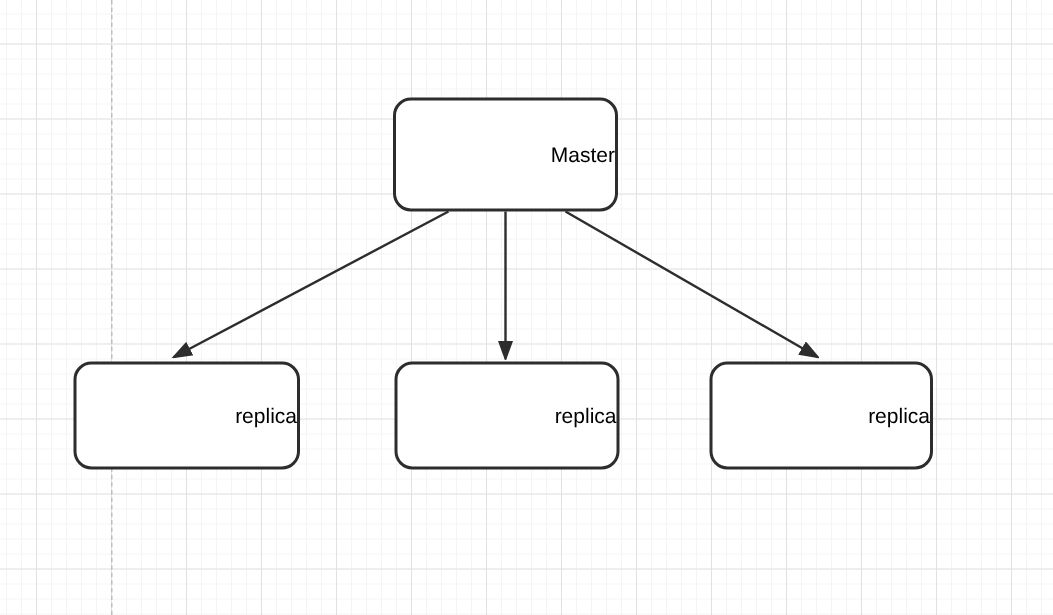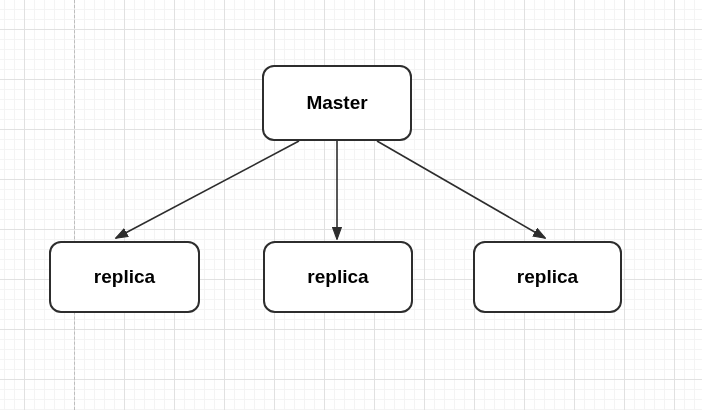--- a/index.html
+++ b/index.html
@@ -38,22 +38,22 @@
     position:absolute;left:0;top:0;width:702px;height:410px;
     z-index:2;pointer-events:none;
   }
   .edges line{pointer-events:stroke;}
   .node{
     position:absolute;z-index:3;
     box-sizing:border-box;
     background:var(--node-fill);
     border:2px solid var(--node-stroke);
     border-radius:12px;
-    display:flex;align-items:center;justify-content:center;
-    font-weight:bold;font-size:19px;color:var(--node-text);
+    display:flex;align-items:center;justify-content:flex-end;
+    font-weight:normal;font-size:14px;color:var(--node-text);
     text-align:center;
   }
 </style>
 </head>
 <body>
 
 <div class="canvas">
 
   <div class="guide" style="left: 74px;"></div>
 

